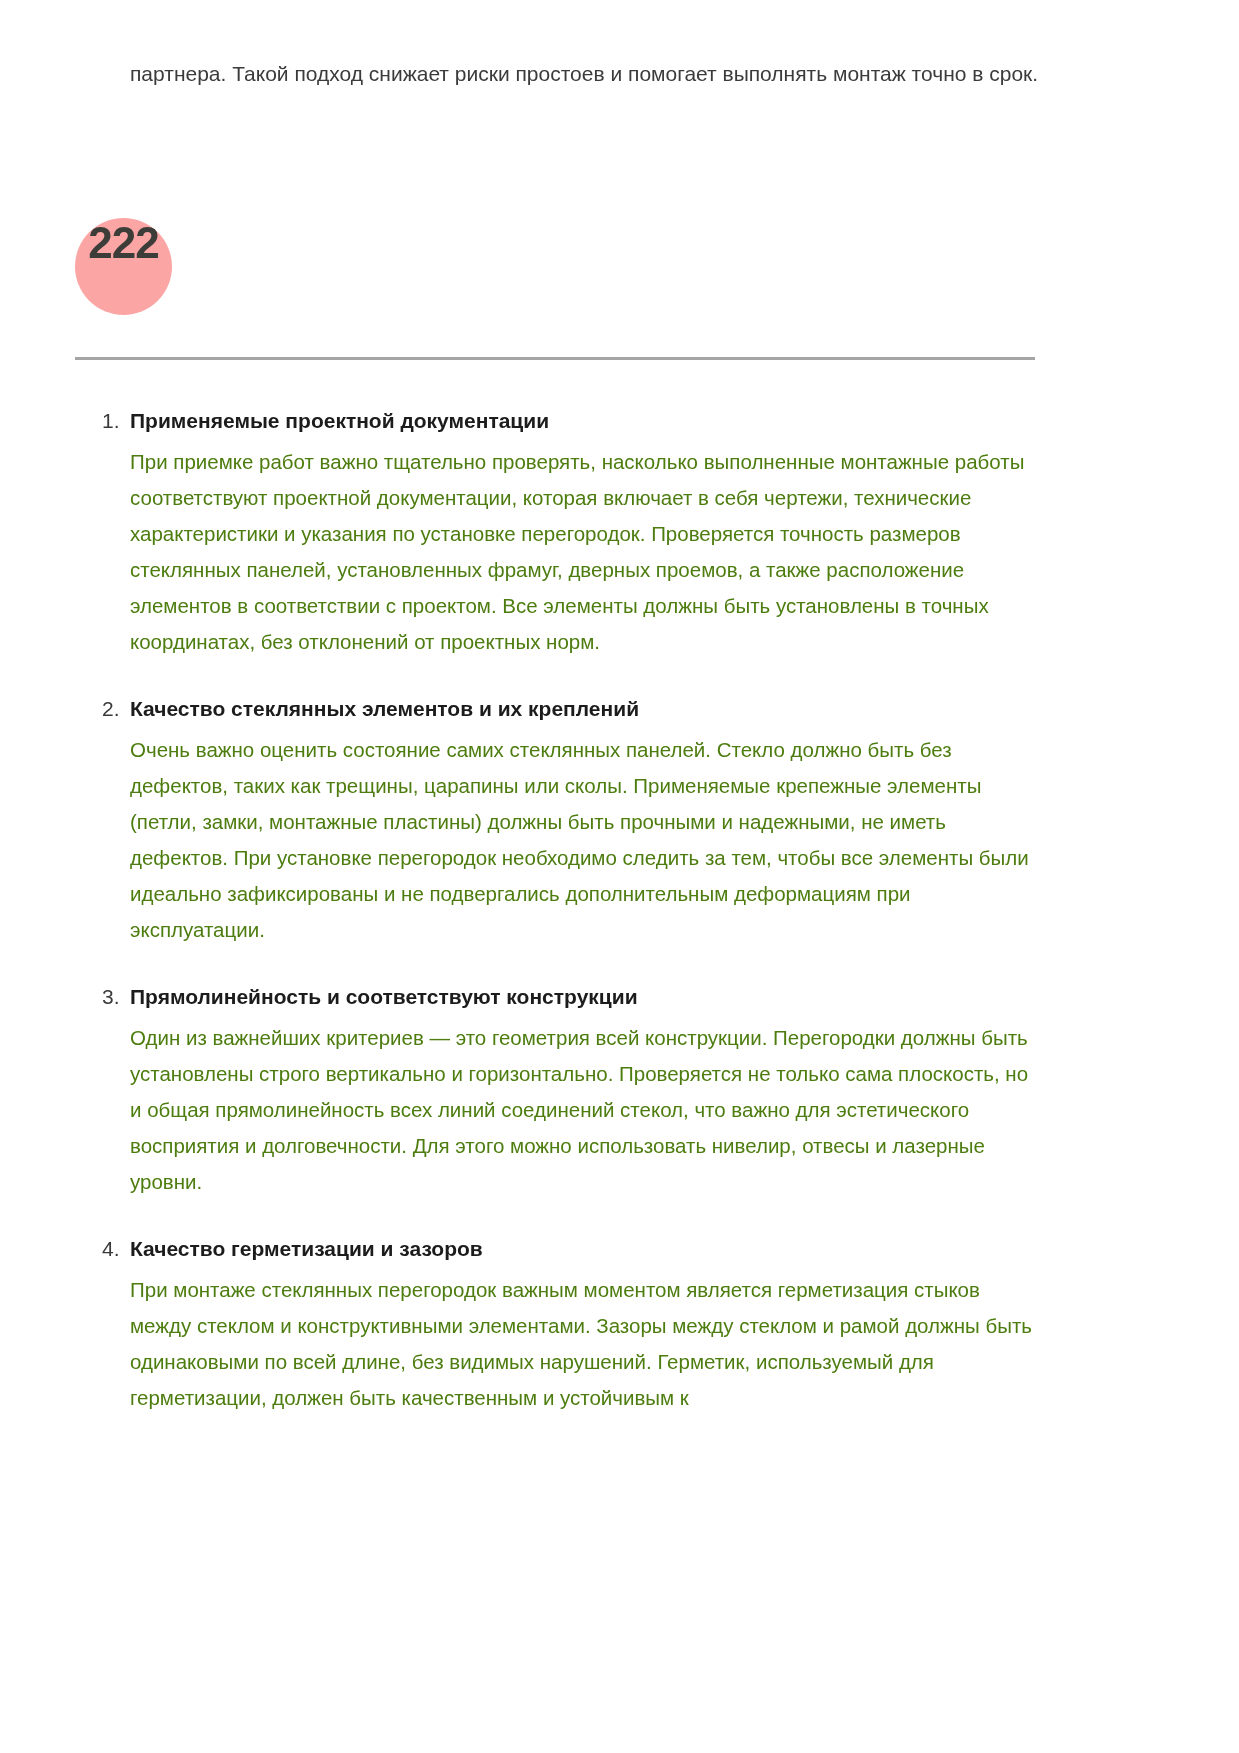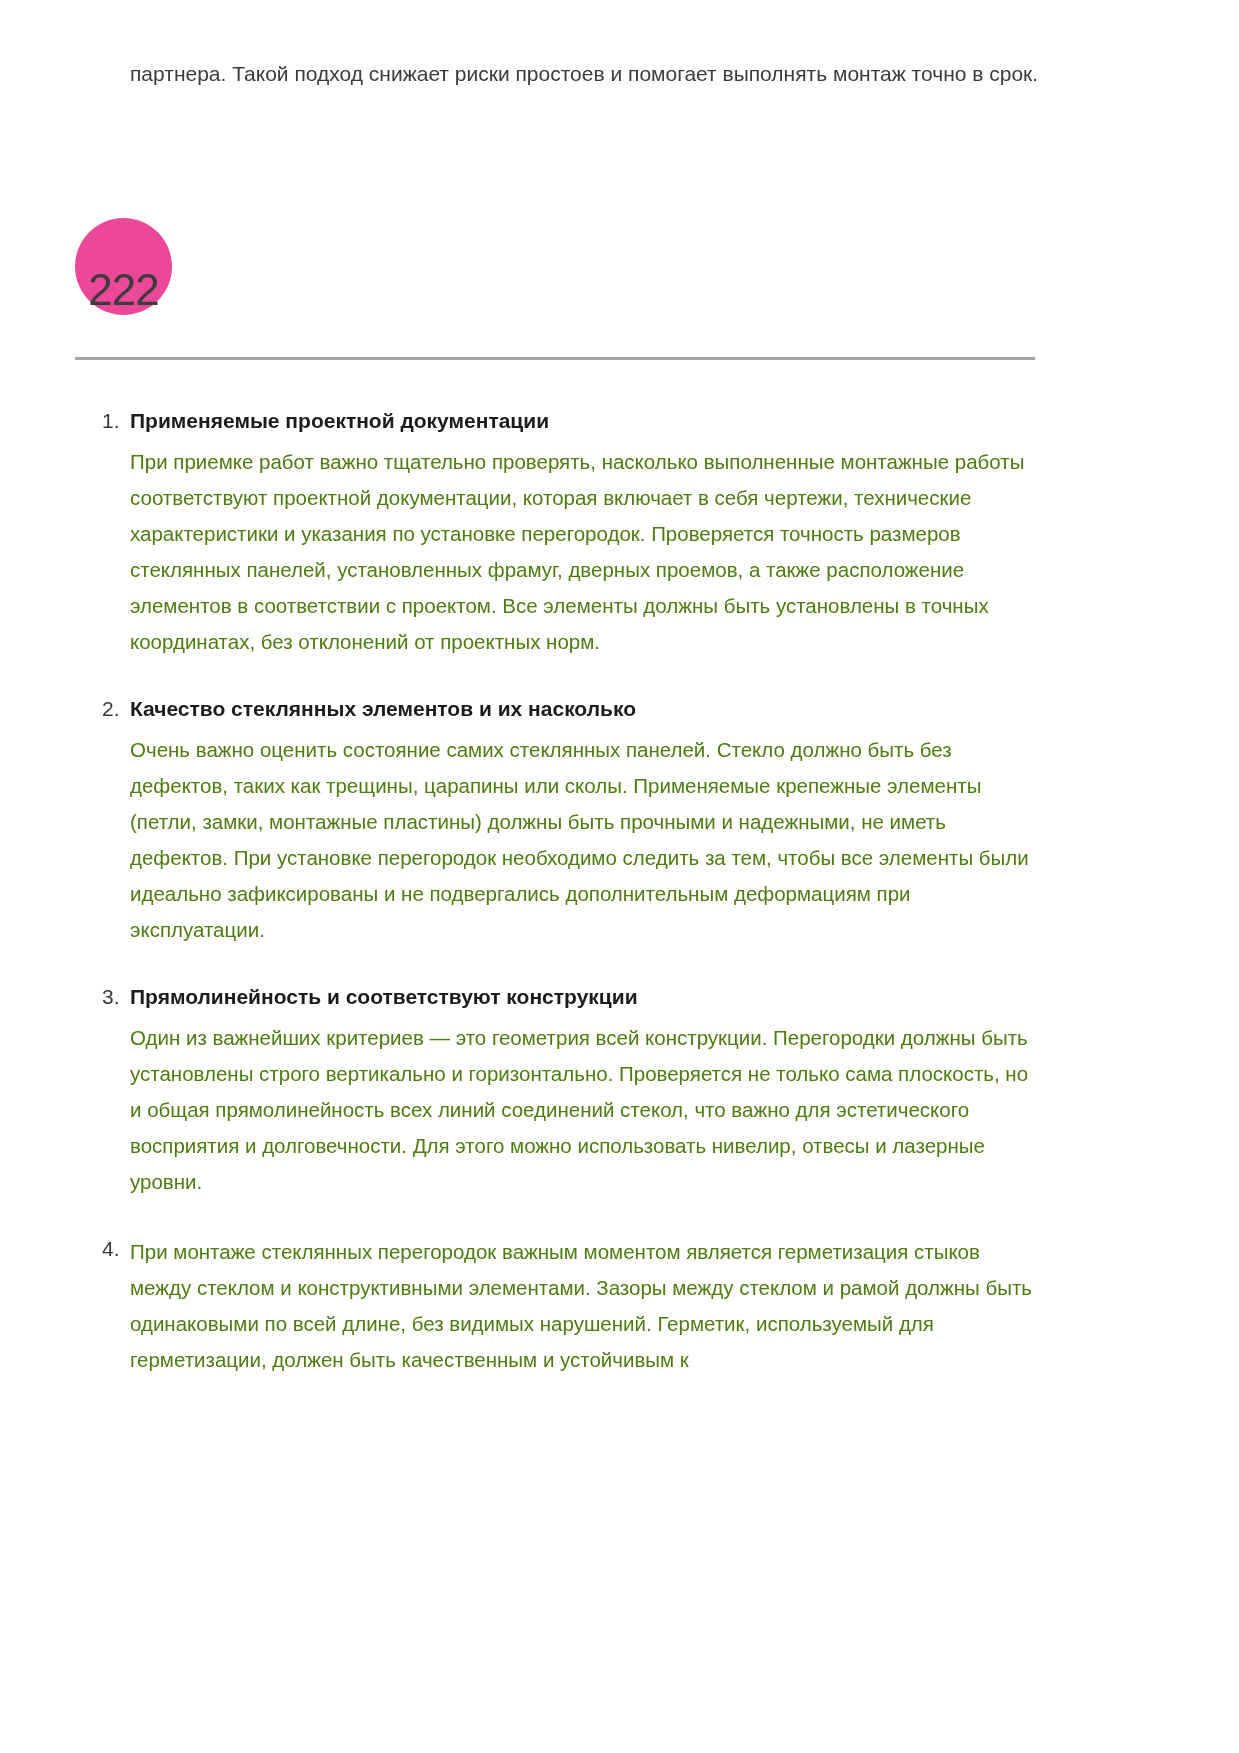--- a/index.html
+++ b/index.html
@@ -26,26 +26,26 @@
   .question-section {
     display: flex;
     align-items: center;
     margin: 122px 0 0 75px;
   }
   .badge {
     flex: 0 0 auto;
     width: 97px;
     height: 97px;
     border-radius: 50%;
-    background: #ec4899;
+    background: #fca5a5;
     display: flex;
-    align-items: flex-end;
+    align-items: flex-start;
     justify-content: center;
     font-size: 44px;
-    font-weight: 400;
+    font-weight: 700;
     color: #3c3c39;
     letter-spacing: -1px;
   }
   .question-title {
     margin-left: 28px;
     max-width: 720px;
     font-size: 30px;
     font-weight: 700;
     line-height: 55px;
     color: #1f1f1f;
@@ -107,34 +107,35 @@
       <span class="item-marker">1.</span>
       <div class="item-content">
         <div class="item-heading">Применяемые проектной документации</div>
         <div class="item-body">При приемке работ важно тщательно проверять, насколько выполненные монтажные работы соответствуют проектной документации, которая включает в себя чертежи, технические характеристики и указания по установке перегородок. Проверяется точность размеров стеклянных панелей, установленных фрамуг, дверных проемов, а также расположение элементов в соответствии с проектом. Все элементы должны быть установлены в точных координатах, без отклонений от проектных норм.</div>
       </div>
     </div>
 
     <div class="answer-item">
       <span class="item-marker">2.</span>
       <div class="item-content">
-        <div class="item-heading">Качество стеклянных элементов и их насколько</div>
+        <div class="item-heading">Качество стеклянных элементов и их креплений</div>
         <div class="item-body">Очень важно оценить состояние самих стеклянных панелей. Стекло должно быть без дефектов, таких как трещины, царапины или сколы. Применяемые крепежные элементы (петли, замки, монтажные пластины) должны быть прочными и надежными, не иметь дефектов. При установке перегородок необходимо следить за тем, чтобы все элементы были идеально зафиксированы и не подвергались дополнительным деформациям при эксплуатации.</div>
       </div>
     </div>
 
     <div class="answer-item">
       <span class="item-marker">3.</span>
       <div class="item-content">
         <div class="item-heading">Прямолинейность и соответствуют конструкции</div>
         <div class="item-body">Один из важнейших критериев — это геометрия всей конструкции. Перегородки должны быть установлены строго вертикально и горизонтально. Проверяется не только сама плоскость, но и общая прямолинейность всех линий соединений стекол, что важно для эстетического восприятия и долговечности. Для этого можно использовать нивелир, отвесы и лазерные уровни.</div>
       </div>
     </div>
 
     <div class="answer-item">
       <span class="item-marker">4.</span>
       <div class="item-content">
+        <div class="item-heading">Качество герметизации и зазоров</div>
         <div class="item-body">При монтаже стеклянных перегородок важным моментом является герметизация стыков между стеклом и конструктивными элементами. Зазоры между стеклом и рамой должны быть одинаковыми по всей длине, без видимых нарушений. Герметик, используемый для герметизации, должен быть качественным и устойчивым к</div>
       </div>
     </div>
 
   </div>
 </div>
 
 </body></html>

